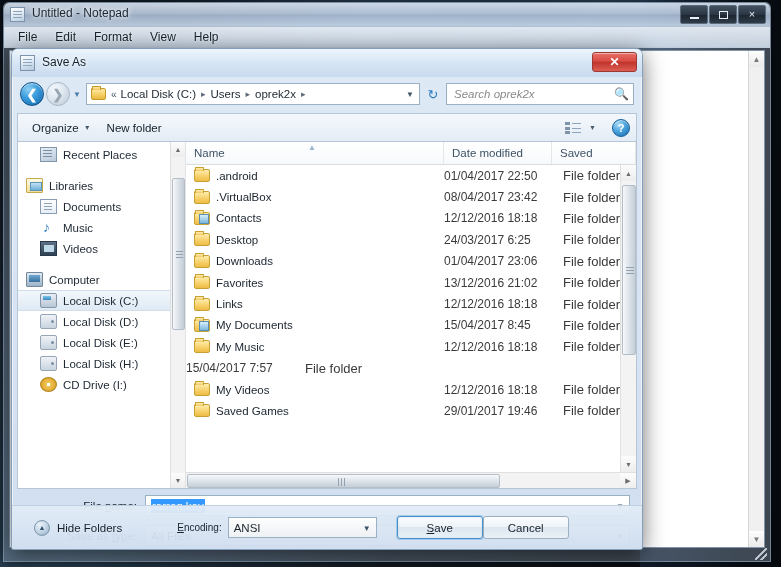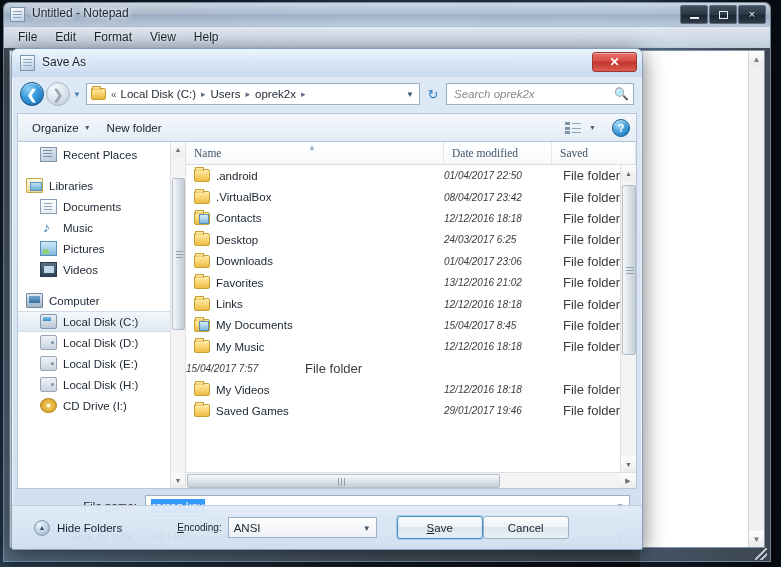--- a/index.html
+++ b/index.html
@@ -270,36 +270,35 @@
     content:""; position:absolute; left:3px; top:50%; margin-top:-3px;
     width:7px; height:1px; background:#93a0ae; box-shadow:0 3px 0 #93a0ae, 0 6px 0 #93a0ae;
   }
 
   #filepane { flex: 1; position: relative; background: #fff; overflow: hidden; }
   #col-header {
     height: 23px; display: flex; align-items: center;
     background: linear-gradient(180deg, #ffffff 0%, #f6f9fc 100%);
     border-bottom: 1px solid #dcdcdc;
     position: relative;
-    font-family: Liberation Serif, serif;
   }
   .col {
     font-size: 11.5px; color: #3f5366; padding-left: 8px; height: 100%;
     display: flex; align-items: center; border-right: 1px solid #e6e6e6;
   }
   .col-name { width: 258px; }
   .col-date { width: 108px; }
   .col-type { flex: 1; }
   #col-sort-arrow {
     position: absolute; left: 122px; top: 1px; font-size: 8px; color: #9ab4cb;
   }
   #file-rows { position: absolute; top: 23px; left: 0; right: 16px; bottom: 16px; overflow: hidden; }
   .file-row { height: 21.4px; display: flex; align-items: center; }
   .fr-name { width: 258px; display: flex; align-items: center; font-size: 11.5px; color: #1a242f; padding-left: 8px; }
-  .fr-date { width: 108px; font-size: 10px; color: #3a3a3a; font-style: italic; }
+  .fr-date { width: 108px; font-size: 12px; color: #3a3a3a; }
   .fr-type { flex: 1; font-size: 13px; color: #3a3a3a; white-space: nowrap; overflow: hidden; margin-left: 11px; }
   .folder-ico {
     width: 16px; height: 13px; margin-right: 6px; flex: 0 0 16px; position: relative;
     background: linear-gradient(180deg,#ffeeb0 0%,#f8d472 50%,#edbc46 100%);
     border: 1px solid #c9a032; border-radius: 1px 2px 2px 2px;
   }
   .folder-ico::before {
     content:""; position:absolute; left:0; top:-3px; width:7px; height:3px;
     background: linear-gradient(180deg,#ffeeb0,#f2c85f); border:1px solid #c9a032; border-bottom:none;
     border-radius: 1px 1px 0 0;
@@ -513,24 +512,20 @@
         </div>
         <div class="sb-item">
           <span class="sb-ico ico-doc"></span>
           <span>Documents</span>
         </div>
         <div class="sb-item">
           <span class="sb-ico ico-music"></span>
           <span>Music</span>
         </div>
         <div class="sb-item">
-          <span class="sb-ico ico-pic"></span>
-          <span>Pictures</span>
-        </div>
-        <div class="sb-item">
           <span class="sb-ico ico-vid"></span>
           <span>Videos</span>
         </div>
         <div class="sb-spacer"></div>
         <div class="sb-item header">
           <span class="sb-ico ico-computer"></span>
           <span>Computer</span>
         </div>
         <div class="sb-item selected">
           <span class="sb-ico ico-drive-c"></span>

